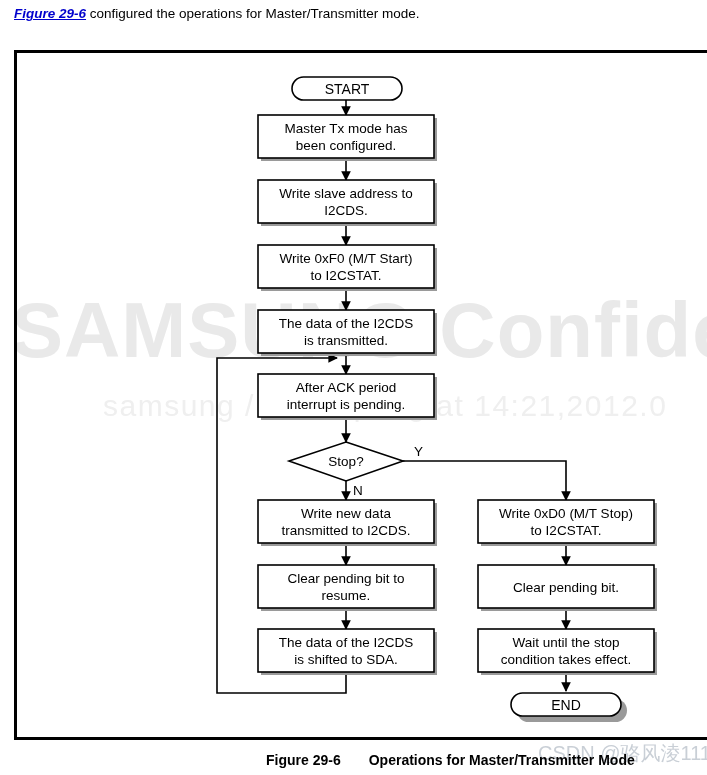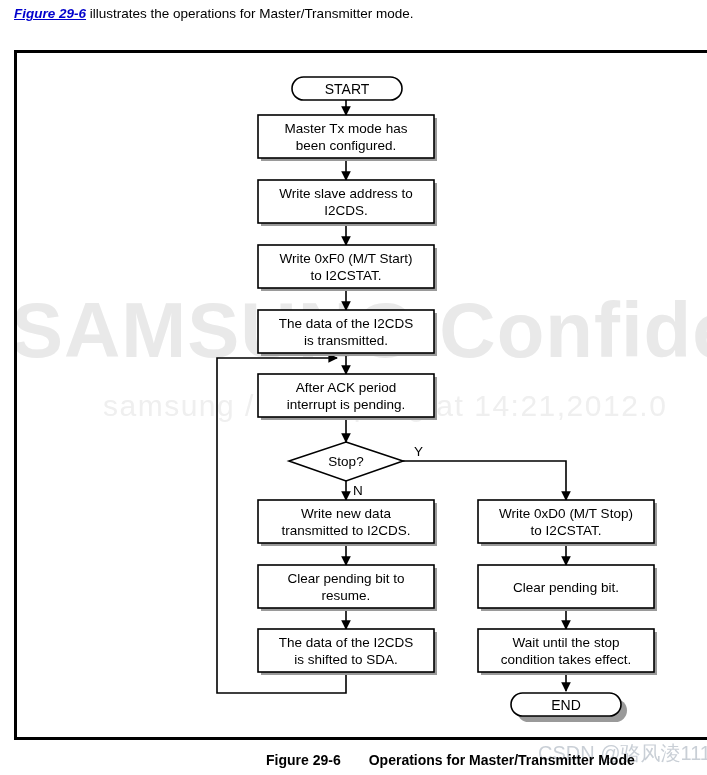--- a/index.html
+++ b/index.html
@@ -97,21 +97,21 @@
     color: #000;
     white-space: nowrap;
     margin-left: 30px;
   }
   #caption-label { margin-right: 28px; }
 </style>
 </head>
 <body>
 
 <div id="intro-line">
-  <span id="intro-link">Figure 29-6</span><span> illustrates the operations for Master/Transmitter mode.</span>
+  <span id="intro-link">Figure 29-6</span><span> configured the operations for Master/Transmitter mode.</span>
 </div>
 
 <div id="figure-frame">
   <div class="wm" id="wm-big">SAMSUNG Confiden</div>
   <div class="wm" id="wm-small">samsung / david.pang at 14:21,2012.0</div>
 </div>
 
 <svg id="flow-svg" viewBox="0 0 707 775" xmlns="http://www.w3.org/2000/svg">
   <defs>
     <marker id="arrow" viewBox="0 0 10 10" refX="9" refY="5" markerWidth="6" markerHeight="6" orient="auto-start-reverse">

